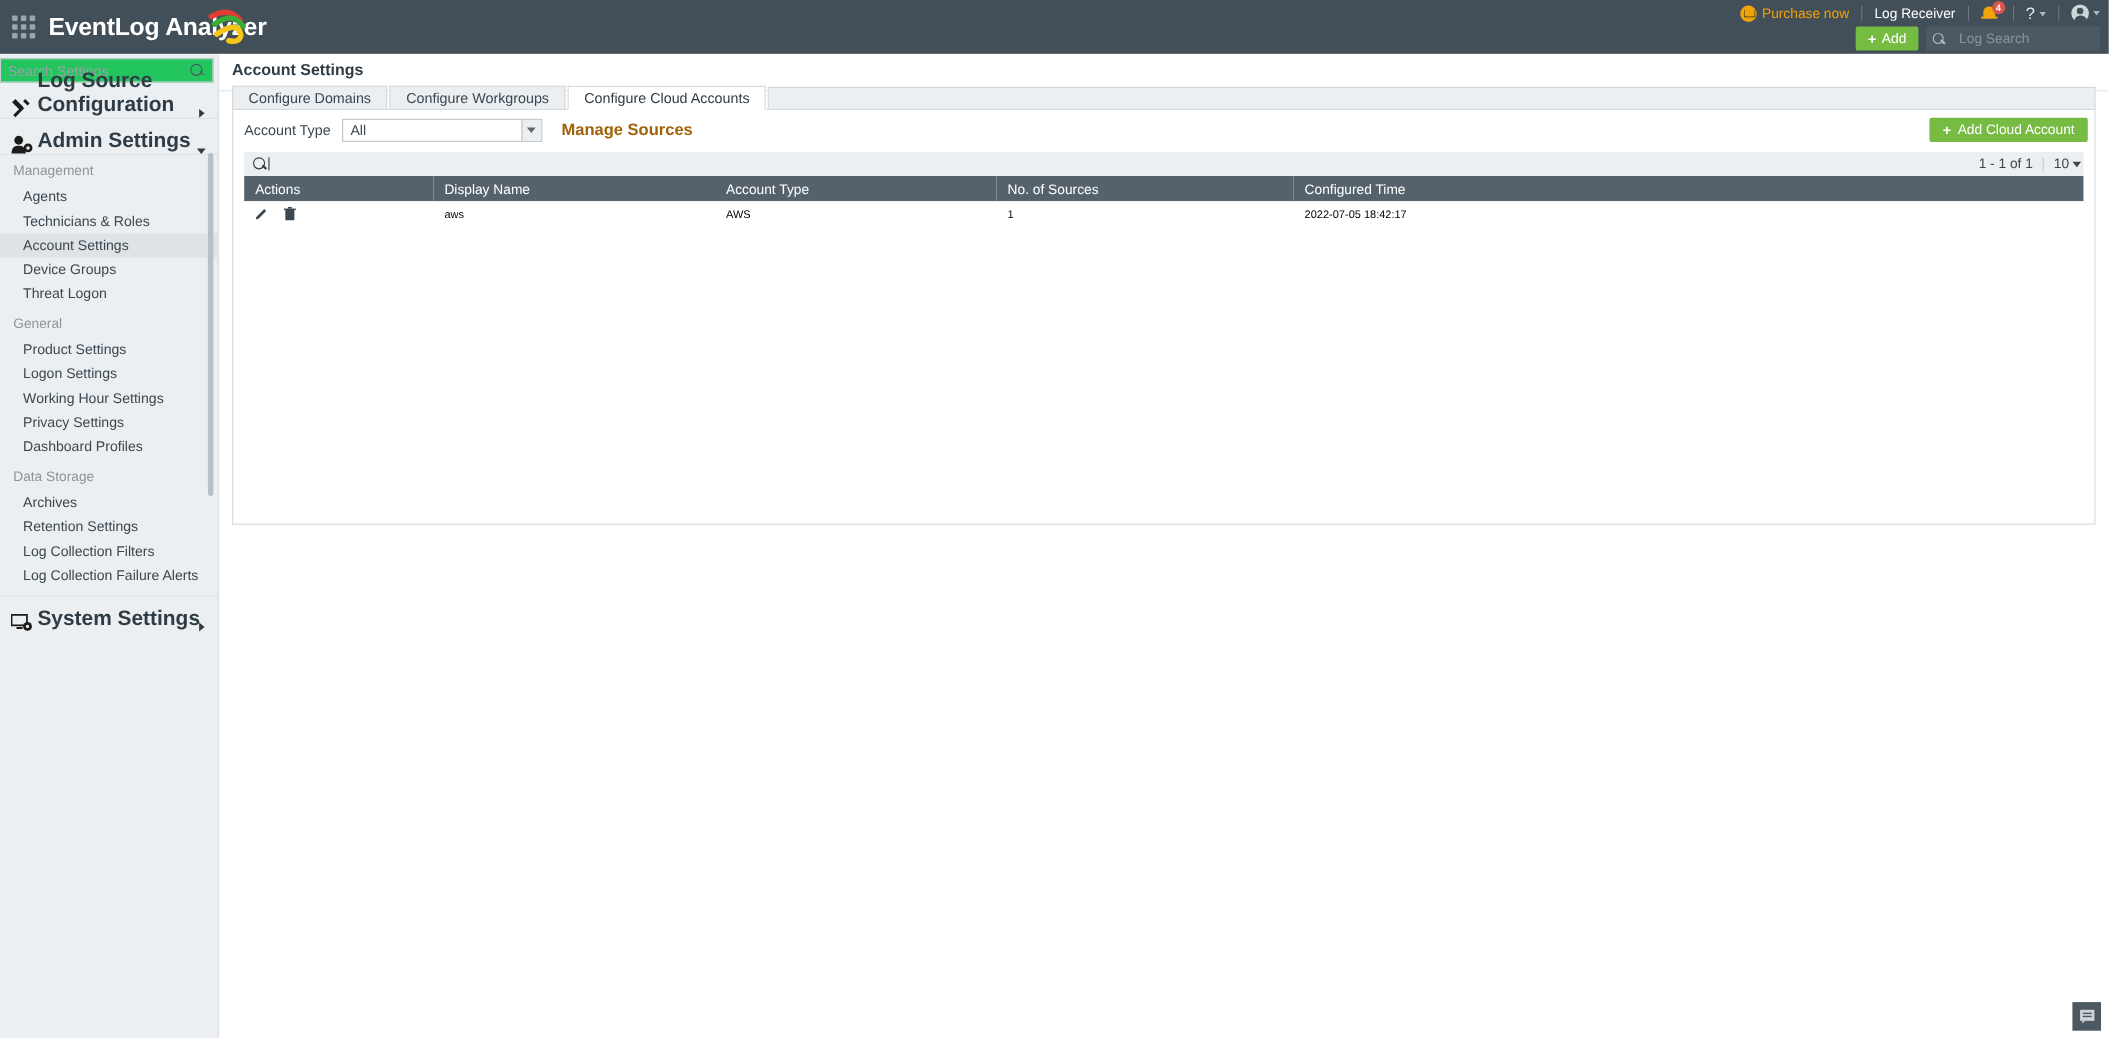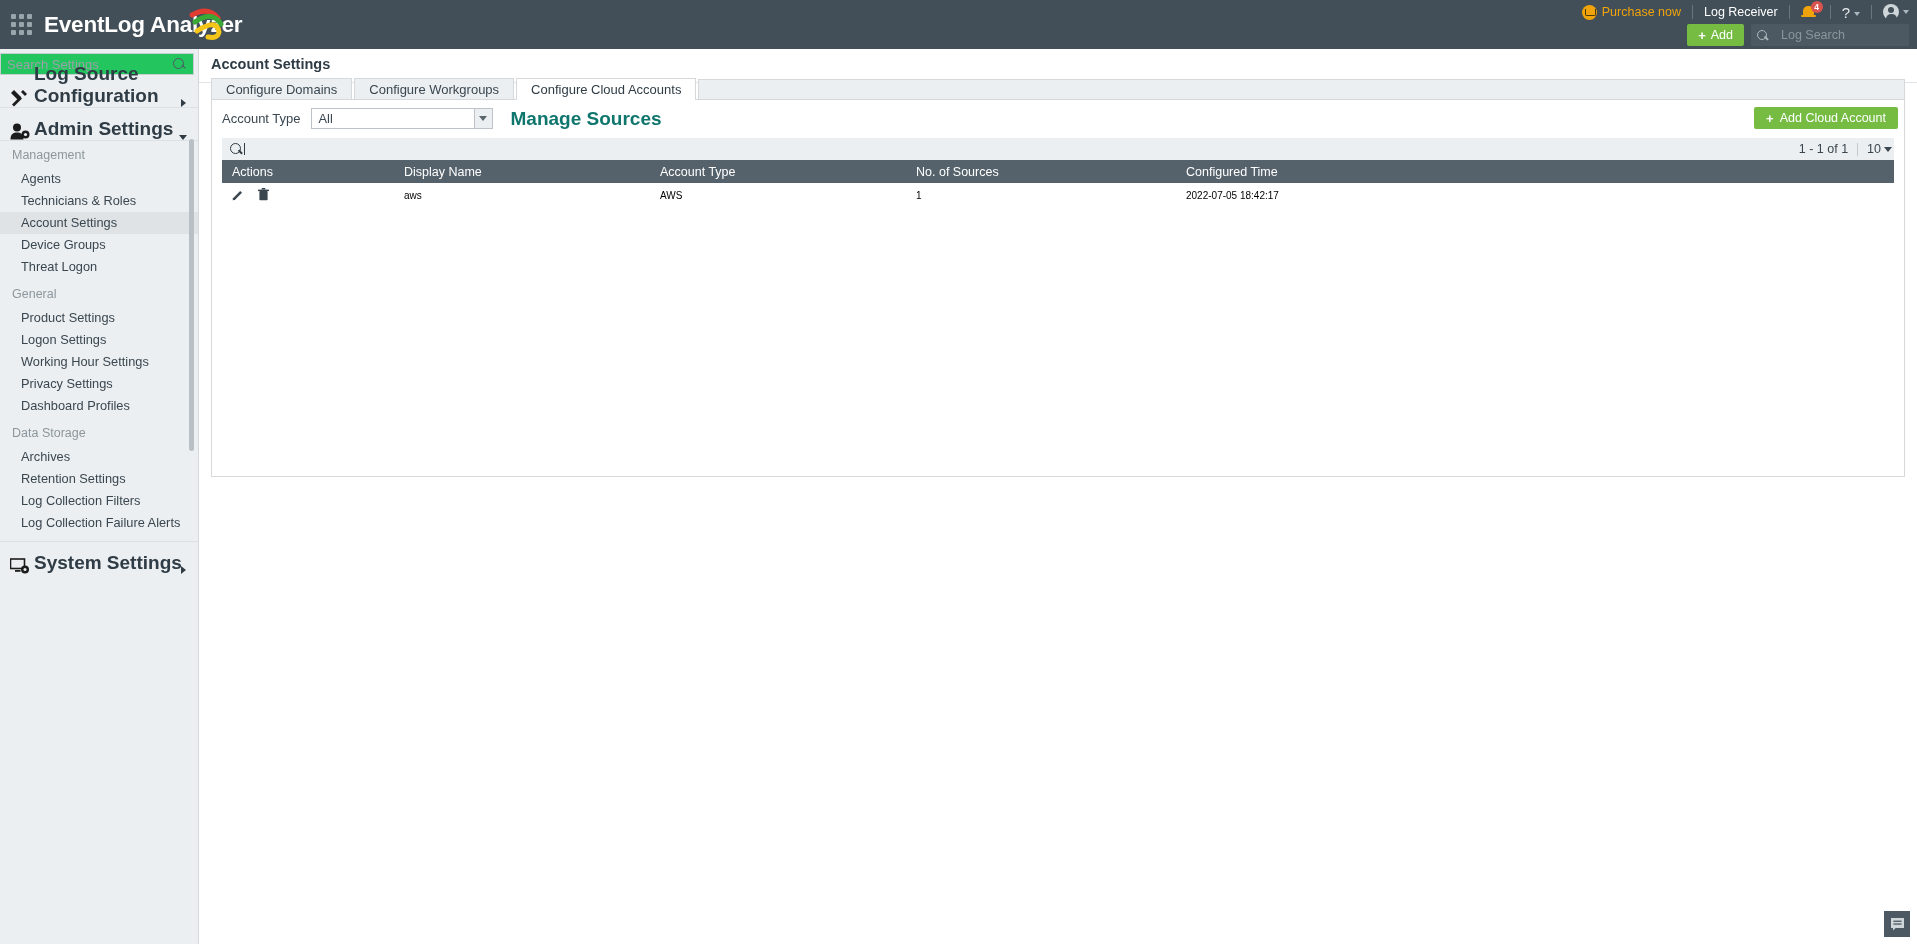--- a/index.html
+++ b/index.html
@@ -227,21 +227,21 @@
     position: absolute; right: 0; top: 0; width: 18px; height: 19px;
     background: #eceff1; border-left: 1px solid #bcc2c7;
     display: flex; align-items: center; justify-content: center;
   }
   .select-btn::after {
     content: ""; width: 0; height: 0;
     border-left: 4px solid transparent; border-right: 4px solid transparent;
     border-top: 5px solid #5a666e;
   }
   .manage-link {
-    margin-left: 18px; font-size: 19px; color: #0f766e; font-weight: bold; cursor: pointer;
+    margin-left: 18px; font-size: 15px; color: #a16207; font-weight: bold; cursor: pointer;
   }
   .addcloud {
     position: absolute; right: 6px; top: 7px; height: 22px;
     background: #76bc43; color: #fff; font-size: 12.5px; border: none;
     border-radius: 2px; padding: 0 12px; display: flex; align-items: center;
     gap: 6px; cursor: pointer; font-family: inherit;
   }
   .addcloud .plus { font-weight: bold; font-size: 13px; line-height: 1; }
 
   .tbl-search {

